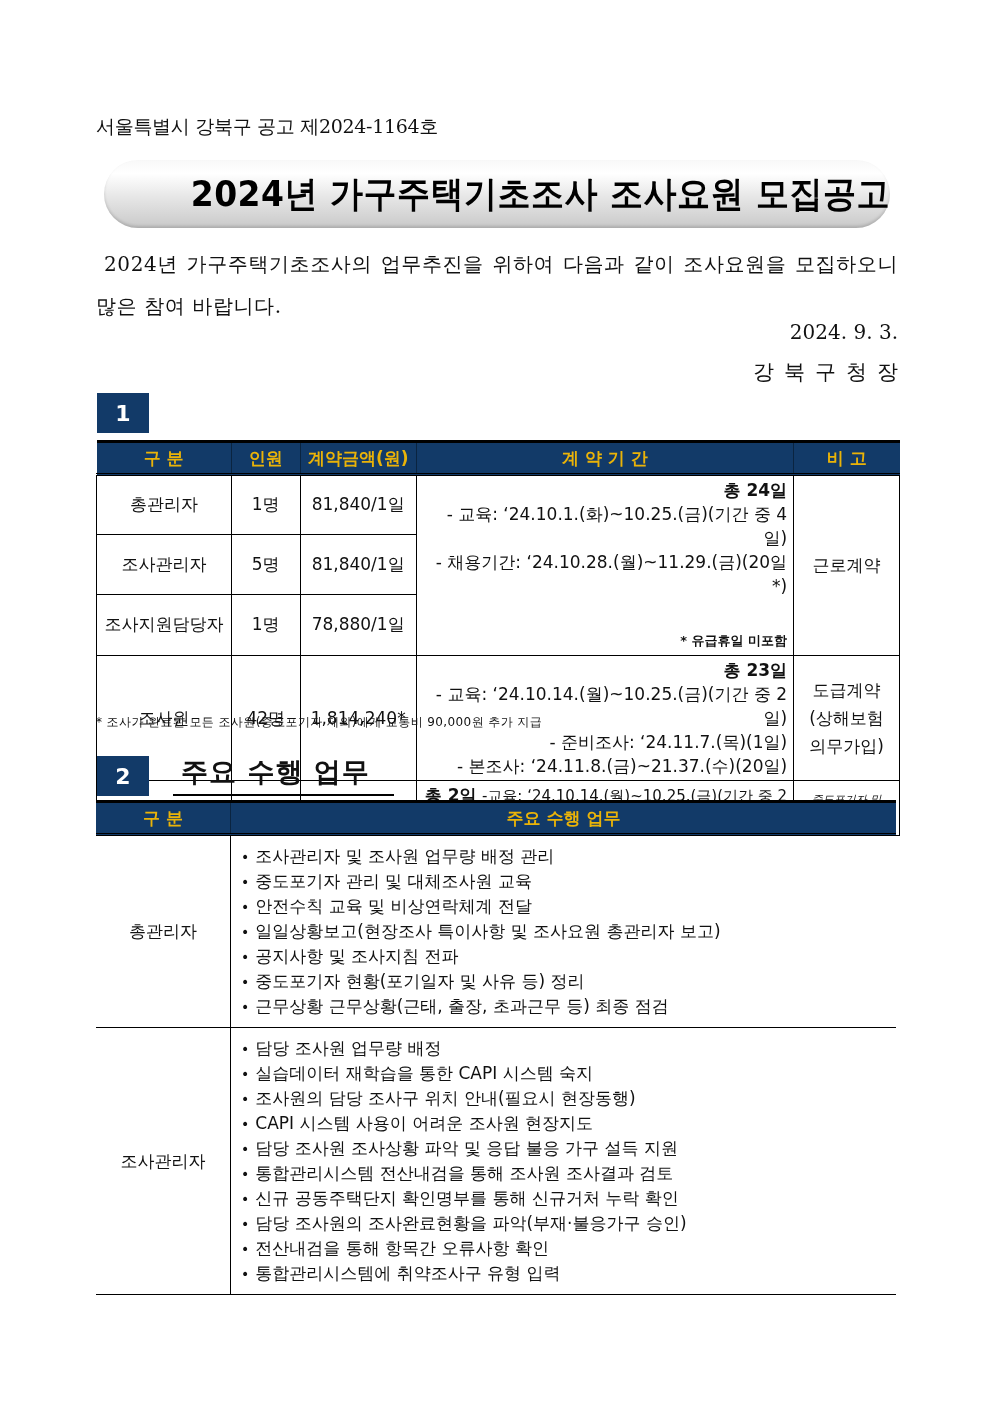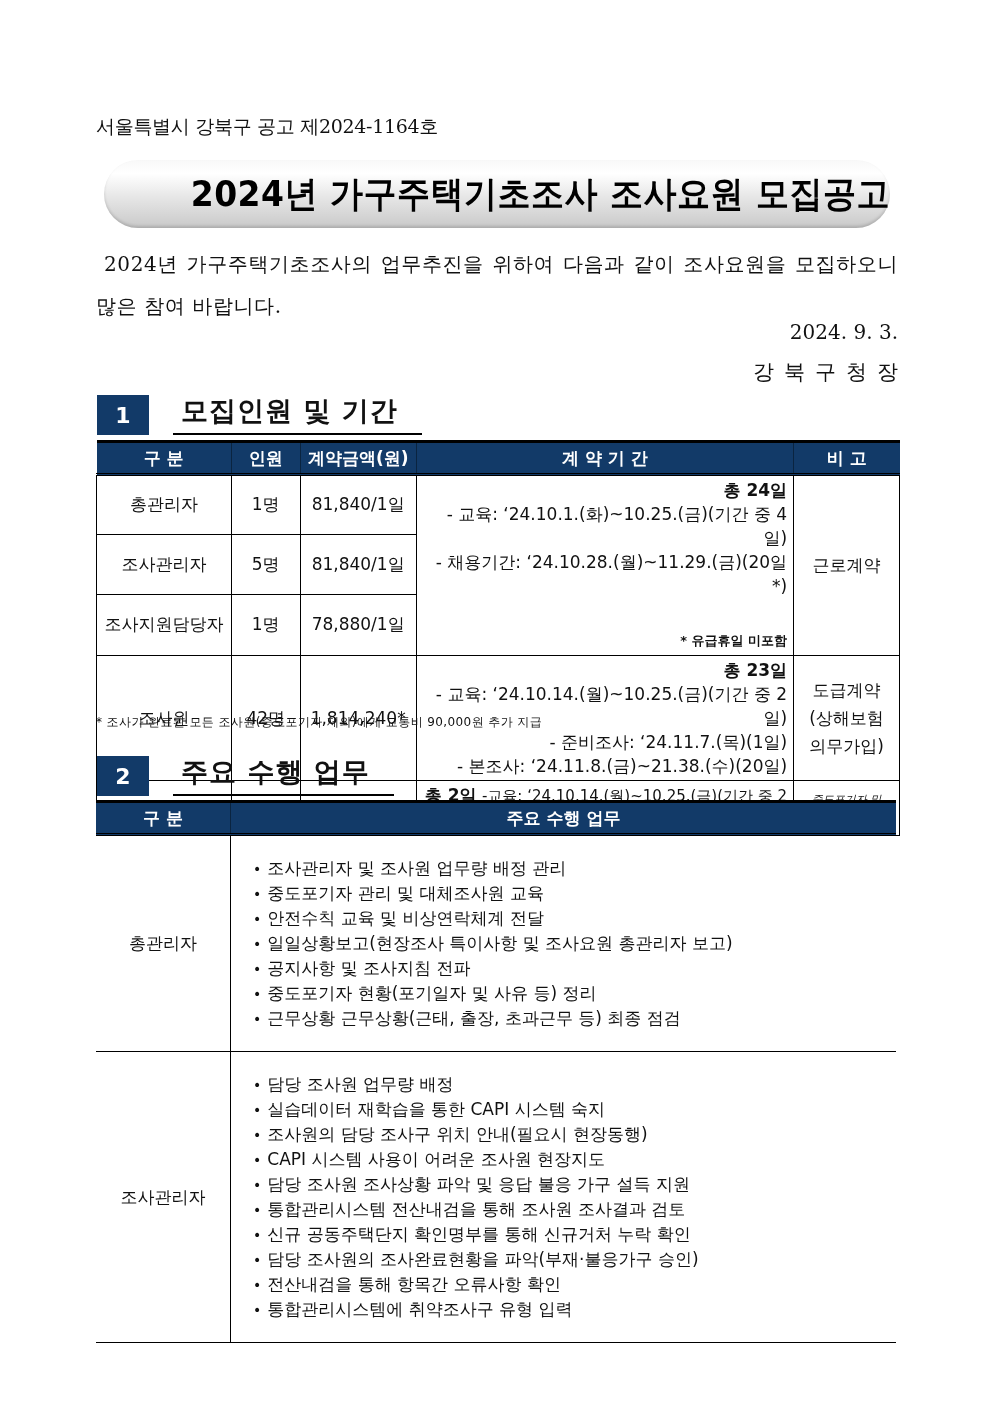--- a/index.html
+++ b/index.html
@@ -12,53 +12,52 @@
   .title-text { font-size:33px; font-weight:bold; letter-spacing:0.5px; color:#000; transform:scaleY(1.08); }
   .intro { position:absolute; left:96px; top:243px; width:802px; font-size:20px; line-height:42px; text-indent:8px; text-align:justify; letter-spacing:0.6px; }
   .date { position:absolute; right:94px; top:320px; font-size:20px; }
   .signer { position:absolute; right:94px; top:358px; font-size:21px; letter-spacing:10px; margin-right:-10px; }
 
   .sec-head { position:absolute; left:97px; display:flex; align-items:flex-end; }
   .sec-num { width:52px; height:40px; background:#123a68; color:#fff; font-weight:bold; font-size:22px; display:flex; align-items:center; justify-content:center; }
   .sec-title { margin-left:24px; font-size:27px; font-weight:bold; padding:0 24px 4px 8px; border-bottom:2px solid #000; letter-spacing:1px; }
 
   table { border-collapse:collapse; position:absolute; font-size:17px; }
-  th { background:#123a68; color:#ffffff; font-weight:bold; height:30px; font-size:17px; border-right:1px solid #0a2440; padding:0; }
+  th { background:#123a68; color:#eab308; font-weight:bold; height:30px; font-size:17px; border-right:1px solid #0a2440; padding:0; }
   td { border:1px solid #000; text-align:center; padding:0; }
   .t1 { left:96px; top:440px; width:804px; border-top:3px solid #000; }
   .t1 thead tr { border-bottom:3px double #000; }
   .left-cell { text-align:right; padding:2px 6px; line-height:24px; vertical-align:top; }
   .bold { font-weight:bold; }
   .sub { padding-left:10px; }
   .note-small { font-size:13px; padding-left:24px; font-weight:bold;margin-top:31px; }
   .tiny { font-size:11px; line-height:17px;font-style:italic; }
   .footnote { position:absolute; left:96px; top:714px; font-size:12px; letter-spacing:0.4px; }
   .t2 { left:96px; top:800px; width:800px; border-top:3px solid #000; }
   .t2 thead tr { border-bottom:3px double #000; }
   .t2 td { border-left:none; border-right:none; }
   .t2 td.cat { border-right:1px solid #000; width:134px; }
-  .duties { list-style:none; margin:12px; padding:8px 0 8px 10px; text-align:left; font-size:17px; line-height:24px; }
+  .duties { list-style:none; margin:0; padding:8px 0 8px 10px; text-align:left; font-size:17px; line-height:24px; }
   .duties li::before { content:"•"; margin-right:6px; font-size:14px; }
 </style>
 </head>
 <body>
 
 <div class="notice-no serif">서울특별시 강북구 공고 제2024-1164호</div>
 
 <div class="title-banner">
   <span class="title-text">2024년 가구주택기초조사 조사요원 모집공고</span>
 </div>
 
 <div class="intro serif">2024년 가구주택기초조사의 업무추진을 위하여 다음과 같이 조사요원을 모집하오니 많은 참여 바랍니다.</div>
 <div class="date serif">2024. 9. 3.</div>
 <div class="signer serif">강북구청장</div>
 
 <div class="sec-head" style="top:393px;">
   <div class="sec-num">1</div>
-  <div class="sec-title">모집인원 및 기간</div>
 </div>
 
 <table class="t1">
   <colgroup>
     <col style="width:135px">
       <col style="width:69px">
       <col style="width:116px">
       <col style="width:378px">
       <col style="width:106px">
   </colgroup>
@@ -95,21 +94,21 @@
       <td>78,880/1일</td>
     </tr>
     <tr style="height:96px">
       <td>조사원</td>
       <td>42명</td>
       <td>1,814,240*</td>
       <td class="left-cell">
         <div class="bold">총 23일</div>
         <div class="sub">- 교육: ‘24.10.14.(월)~10.25.(금)(기간 중 2일)</div>
         <div class="sub">- 준비조사: ‘24.11.7.(목)(1일)</div>
-        <div class="sub">- 본조사: ‘24.11.8.(금)~21.38.(수)(20일)</div>
+        <div class="sub">- 본조사: ‘24.11.8.(금)~21.37.(수)(20일)</div>
       </td>
       <td style="line-height:28px">
         <div>도급계약</div>
         <div>(상해보험</div>
         <div>의무가입)</div>
       </td>
     </tr>
     <tr style="height:38px">
       <td>예비 조사원</td>
       <td>4명</td>

